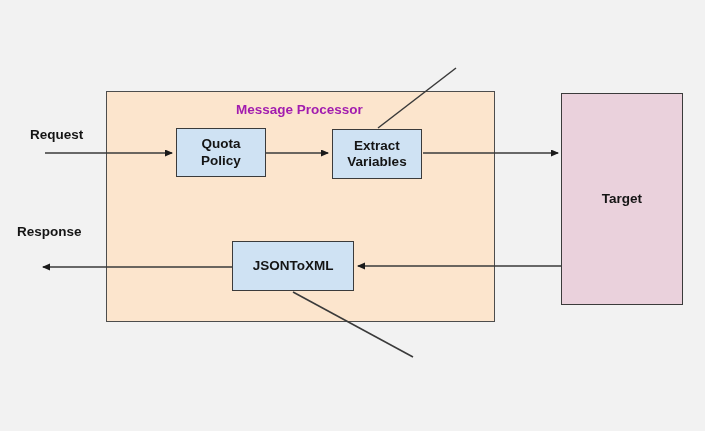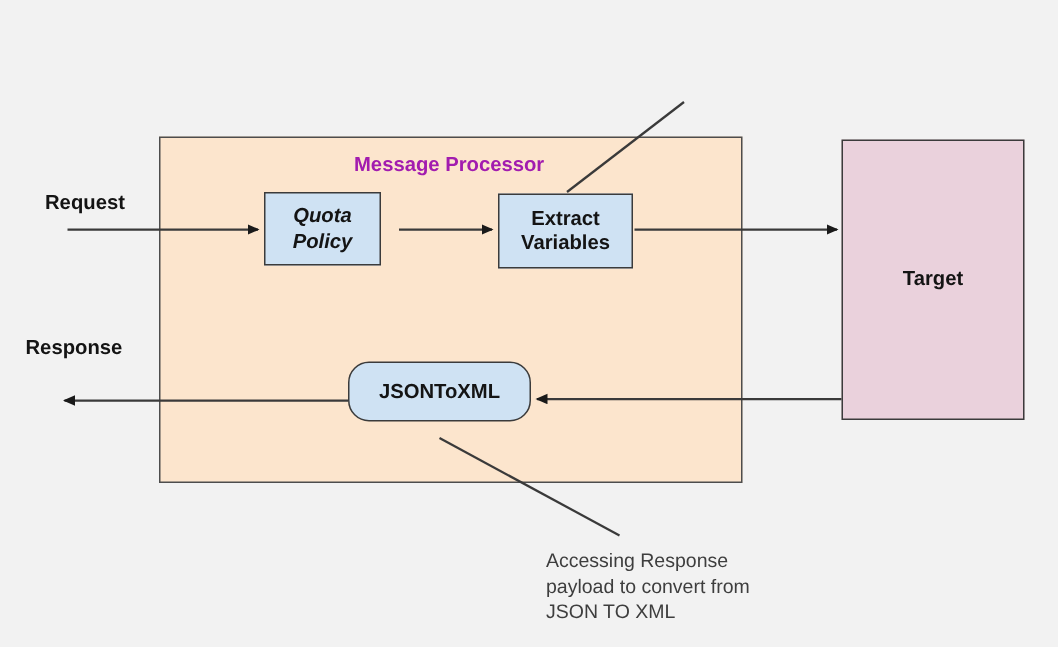--- a/index.html
+++ b/index.html
@@ -41,25 +41,25 @@
     display: flex;
     align-items: center;
     justify-content: center;
     text-align: center;
     font-size: 13.5px;
     font-weight: 700;
     color: #141414;
     line-height: 1.22;
     white-space: pre-line;
   }
-  .node-quota   { left: 176px; top: 128px; width: 78px;  height: 49px; font-style: italic;  }
+  .node-quota   { left: 176px; top: 128px; width: 90px;  height: 49px;  }
   .node-extract { left: 332px; top: 129px; width: 90px;  height: 50px;  }
-  .node-json    { left: 232px; top: 241px; width: 122px; height: 40px; border-radius: 14px;  }
+  .node-json    { left: 232px; top: 241px; width: 122px; height: 50px;  }
   .node-target  {
-    left: 561px; top: 93px; width: 122px; height: 187px;
+    left: 561px; top: 93px; width: 122px; height: 212px;
     background: #ead1dc;
   }
   .flow-label {
     position: absolute;
     font-size: 13.5px;
     font-weight: 700;
     color: #141414;
     white-space: nowrap;
   }
   .request-label  { left: 30px; top: 127px; text-align: right; }
@@ -96,23 +96,20 @@
   <div class="node node-quota">Quota
 Policy</div>
   <div class="node node-extract">Extract
 Variables</div>
   <div class="node node-json">JSONToXML</div>
   <div class="node node-target">Target</div>
 
   <div class="flow-label request-label">Request</div>
   <div class="flow-label response-label">Response</div>
 
-  <div class="annotation annotation-bottom">Accessing Response
-payload to convert from
-JSON TO XML</div>
 
   <svg class="wires" viewBox="0 0 705 431" xmlns="http://www.w3.org/2000/svg">
     <defs>
       <marker id="arrow" markerUnits="userSpaceOnUse" markerWidth="10" markerHeight="8" refX="7" refY="3.5" orient="auto">
         <path d="M0,0 L8,3.5 L0,7 Z" fill="#1a1a1a"></path>
       </marker>
     </defs>
     <line x1="45" y1="153" x2="172" y2="153" marker-end="url(#arrow)"></line>
     <line x1="266" y1="153" x2="328" y2="153" marker-end="url(#arrow)"></line>
     <line x1="423" y1="153" x2="558" y2="153" marker-end="url(#arrow)"></line>

